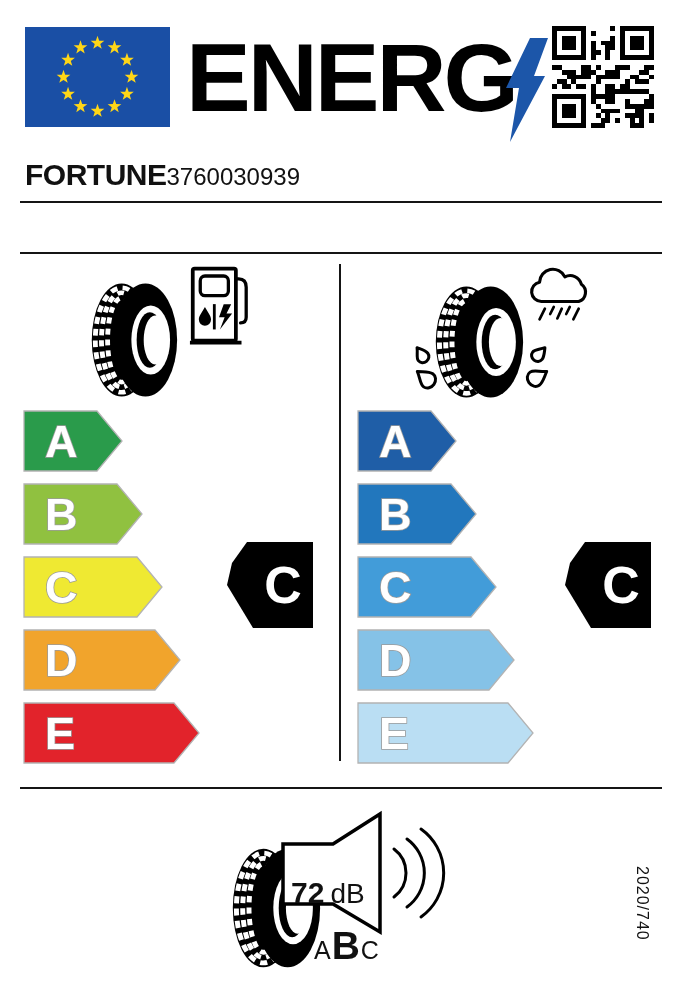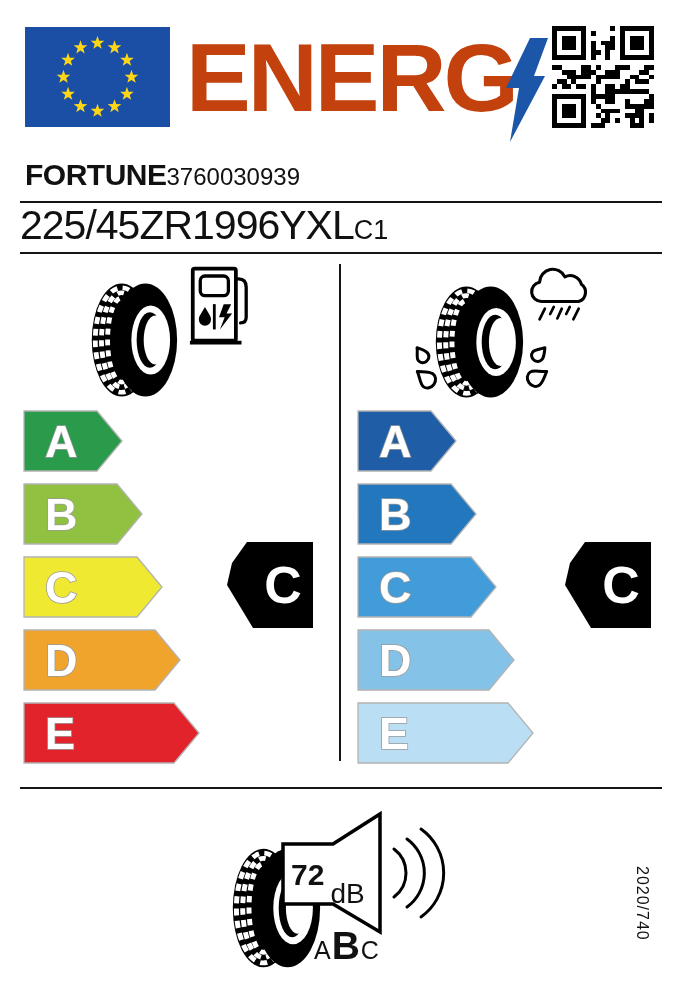--- a/index.html
+++ b/index.html
@@ -1,21 +1,21 @@
 <!DOCTYPE html>
 <html><head>
 <meta charset="utf-8">
 <style>
   html,body{margin:0;padding:0;background:#fff;}
   #label{position:relative;width:682px;height:1000px;background:#ffffff;overflow:hidden;
          font-family:"Liberation Sans",sans-serif;color:#111;}
   .abs{position:absolute;}
   
   #energ-text{left:186px;top:28px;font-size:97px;font-weight:bold;letter-spacing:-3px;
-              line-height:100px;color:#c2410c;}
+              line-height:100px;color:#000000;}
   
   .hline{left:20px;width:642px;height:2px;background:#151515;}
   #vdivider{left:339px;top:264px;width:2px;height:497px;background:#151515;}
   
   .row{left:25px;right:20px;display:flex;justify-content:flex-start;align-items:baseline;}
   #brand-row{top:158px;}
   #brand-name{font-size:30px;font-weight:bold;letter-spacing:-0.5px;}
   #article-number{font-size:24px;}
   #size-row{top:202px;left:20px;}
   #size-text{font-size:41px;letter-spacing:-1px;}
@@ -23,21 +23,21 @@
   
   .scale{display:flex;flex-direction:column;}
   .scale-row{height:73px;}
   #fuel-scale{left:23px;top:410px;}
   #wet-scale{left:357px;top:410px;}
   .arrow-letter{font-family:"Liberation Sans",sans-serif;font-size:45px;font-weight:bold;
                 fill:#fff;stroke:#9b9b9b;stroke-width:1.6px;paint-order:stroke;}
   .ind-letter{font-family:"Liberation Sans",sans-serif;font-size:52px;font-weight:bold;
               fill:#fff;text-anchor:middle;}
   
-  #noise-db{left:291px;top:858px;display:flex;align-items:flex-start;}
+  #noise-db{left:291px;top:858px;display:flex;align-items:flex-end;}
   #noise-db .db-val{font-size:30px;font-weight:bold;}
   #noise-db .db-unit{font-size:28px;margin-left:6px;margin-top:20px;}
   #noise-abc{left:314px;top:924px;display:flex;align-items:baseline;}
   #noise-abc .abc-side{font-size:25px;}
   #noise-abc .abc-mid{font-size:39px;font-weight:bold;margin:0 1px;}
   
   #reg-ref{left:633px;top:866px;height:120px;writing-mode:vertical-rl;
            font-size:16px;letter-spacing:1px;color:#111;}
   svg{display:block;}
 </style>
@@ -216,24 +216,20 @@
       <rect x="1" y="15" width="5" height="5" fill="#fff"></rect>
       <rect x="2" y="16" width="3" height="3" fill="#000"></rect>
     </svg>
 
   <div id="brand-row" class="abs row">
     <span id="brand-name">FORTUNE</span>
     <span id="article-number">3760030939</span>
   </div>
   <div class="abs hline" style="top:201px"></div>
 
-  <div id="size-row" class="abs row">
-    <span id="size-text">225/45ZR1996YXL</span>
-    <span id="class-text">C1</span>
-  </div>
   <div class="abs hline" style="top:252px"></div>
 
   <svg class="abs" style="left:90px;top:281px" width="88" height="118" viewBox="0 0 100 140" preserveAspectRatio="none">
     <use href="#tyre-shape"></use>
   </svg>
 
   <svg class="abs" style="left:189px;top:265px" width="60" height="82" viewBox="0 0 64 86">
     <line x1="1" y1="82" x2="56" y2="82" stroke="#000" stroke-width="4"></line>
     <rect x="4" y="3" width="46" height="77" rx="2" fill="#fff" stroke="#000" stroke-width="4"></rect>
     <rect x="12" y="11" width="30" height="21" rx="5" fill="none" stroke="#000" stroke-width="3.5"></rect>

